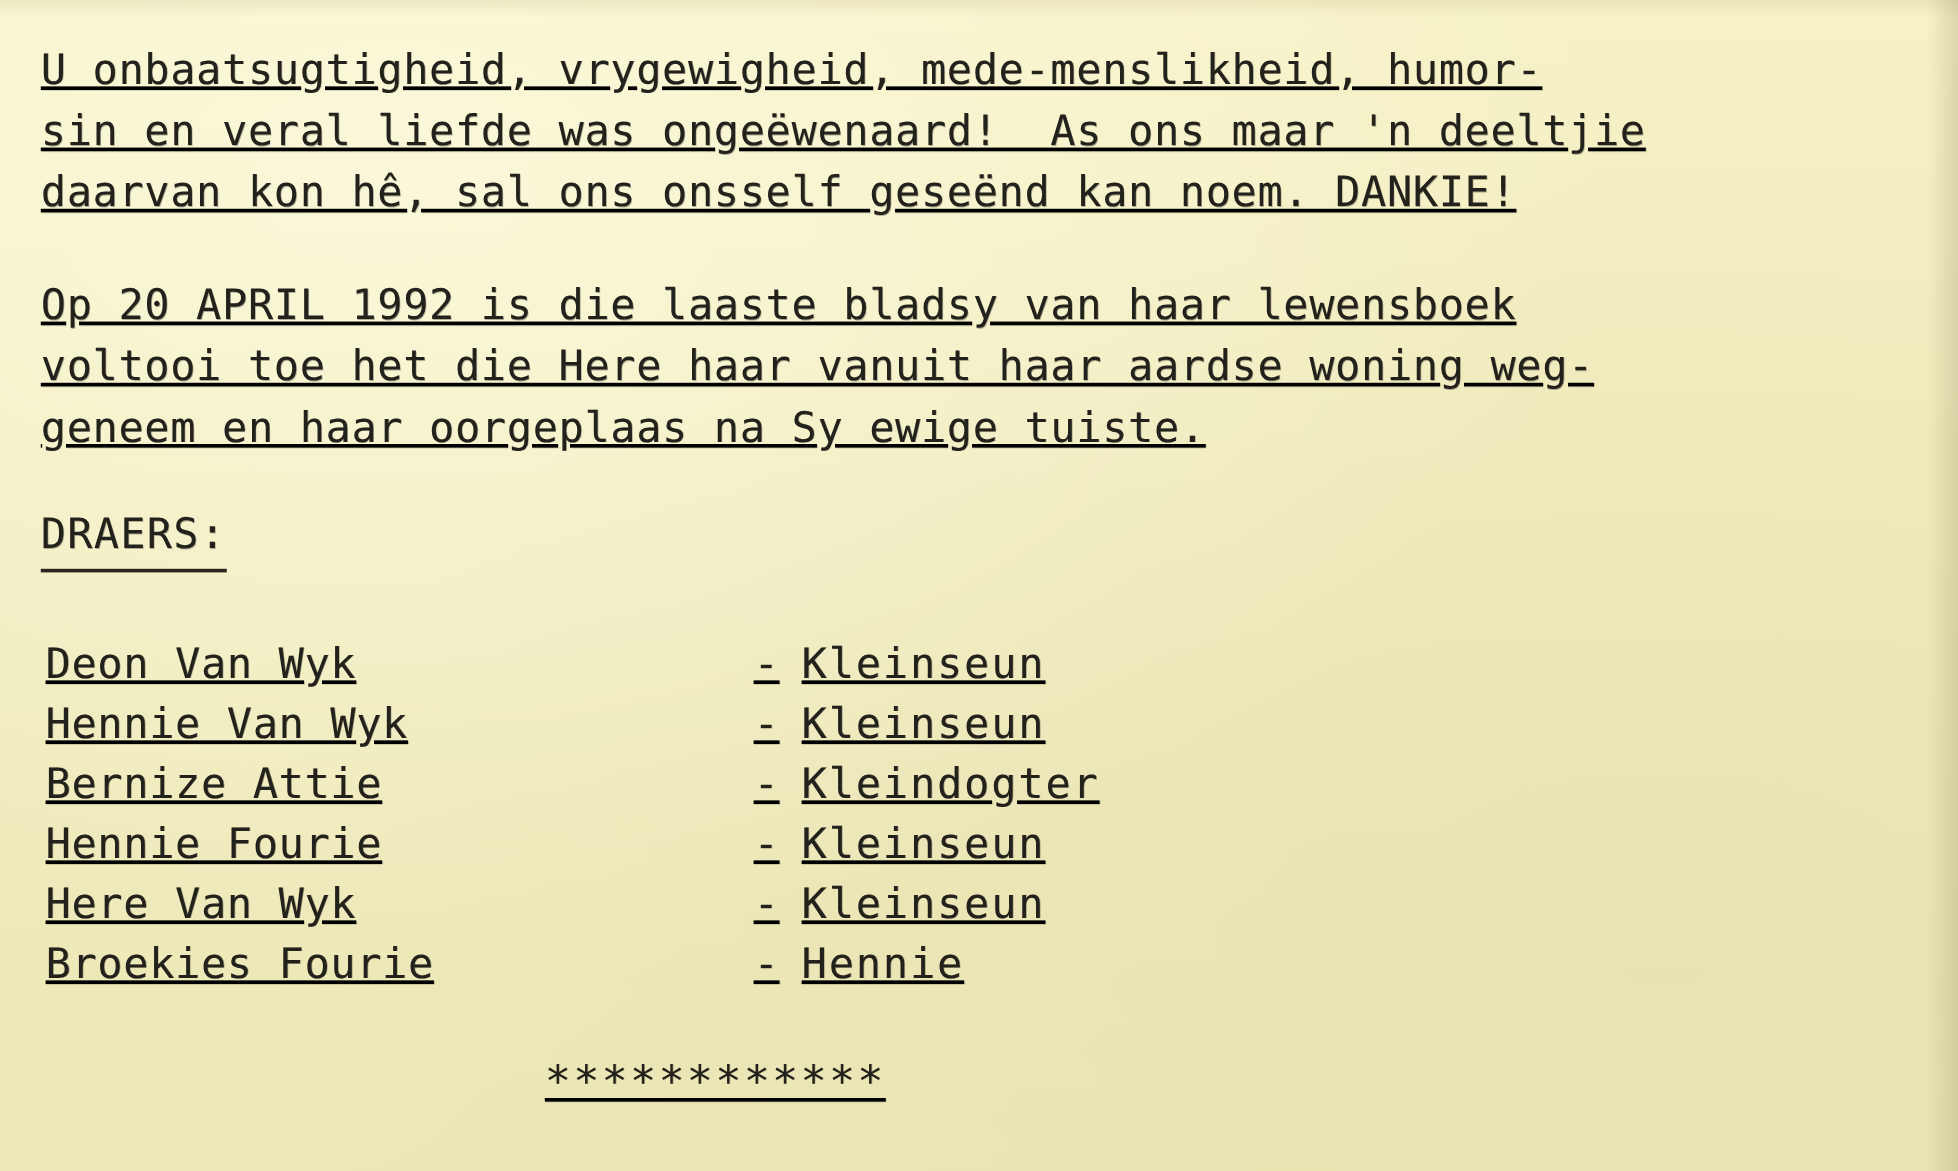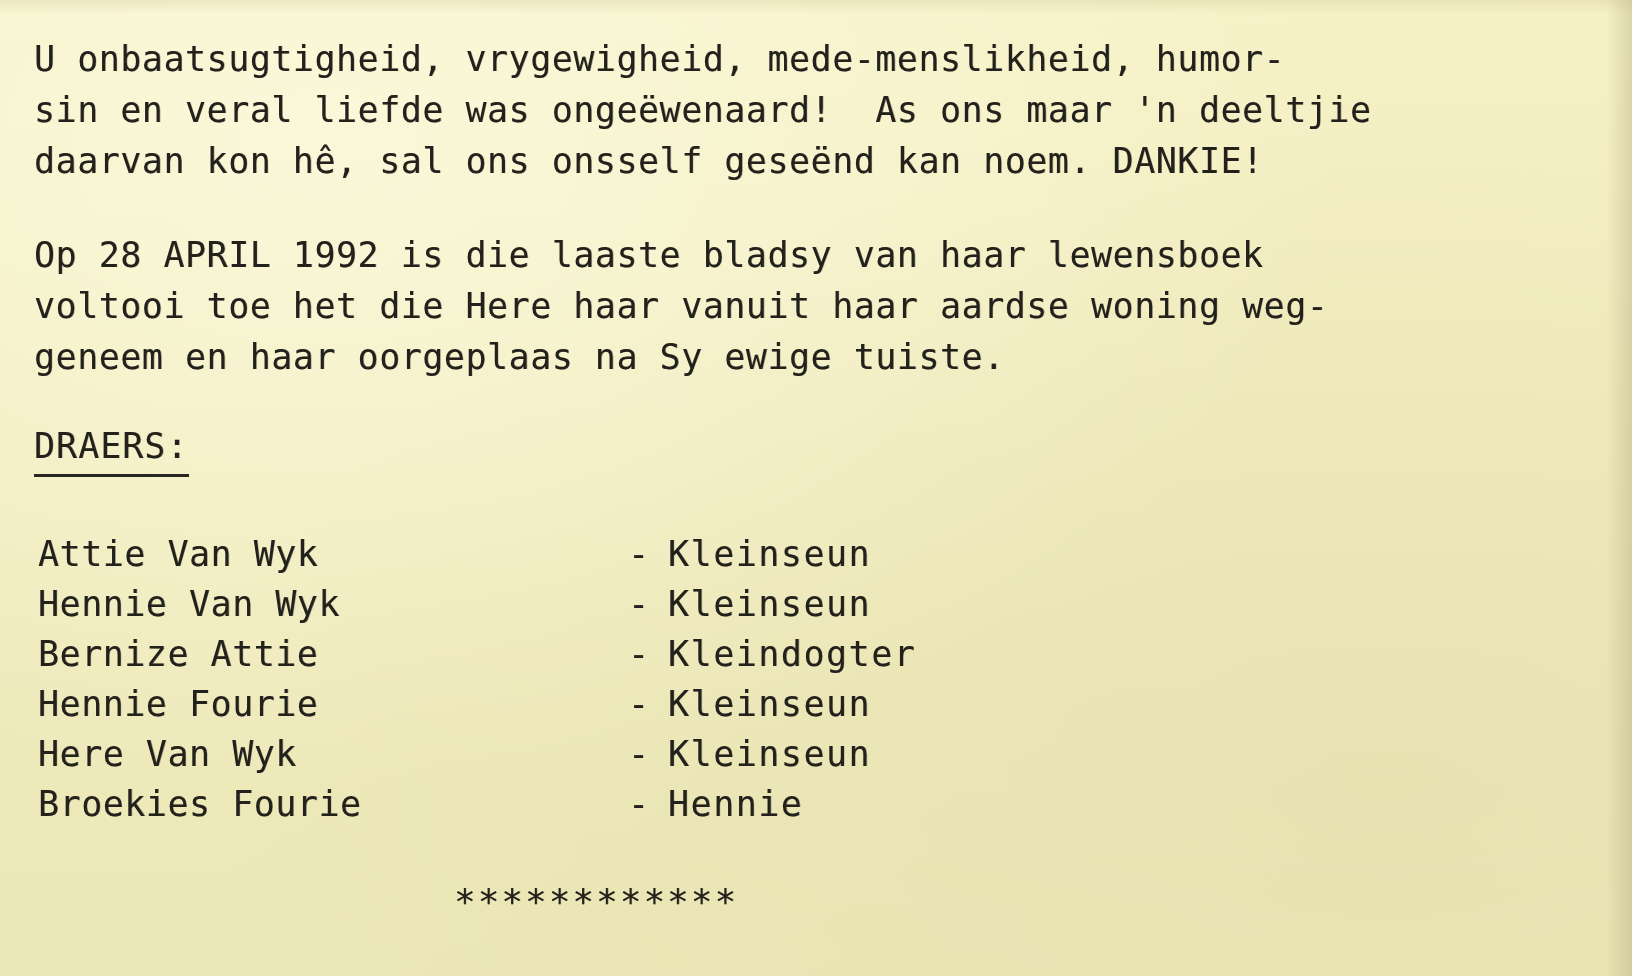--- a/index.html
+++ b/index.html
@@ -16,20 +16,21 @@
   .page {
     position: relative;
     width: 1632px;
     height: 976px;
     background:
       radial-gradient(ellipse at 20% 15%, rgba(255,255,235,0.55) 0%, rgba(255,255,235,0) 55%),
       radial-gradient(ellipse at 85% 80%, rgba(226,219,170,0.45) 0%, rgba(226,219,170,0) 60%),
       linear-gradient(180deg, #f6f1c6 0%, #f1ecbe 45%, #ece7b6 100%);
     box-sizing: border-box;
     padding: 34px 40px 0 34px;
+    text-decoration: underline;
   }
   
   .page::after {
     content: "";
     position: absolute;
     top: 0; right: 0; bottom: 0;
     width: 26px;
     background: linear-gradient(90deg, rgba(190,182,140,0) 0%, rgba(168,160,118,0.35) 100%);
     pointer-events: none;
   }
@@ -107,32 +108,32 @@
 <body>
 
 <div class="page">
 
   <div class="typed">
 
     <p class="para first">U onbaatsugtigheid, vrygewigheid, mede-menslikheid, humor-
 sin en veral liefde was ongeëwenaard!  As ons maar 'n deeltjie
 daarvan kon hê, sal ons onsself geseënd kan noem. DANKIE!</p>
 
-    <p class="para">Op 28 APRIL 1992 is die laaste bladsy van haar lewensboek
+    <p class="para">Op 20 APRIL 1992 is die laaste bladsy van haar lewensboek
 voltooi toe het die Here haar vanuit haar aardse woning weg-
 geneem en haar oorgeplaas na Sy ewige tuiste.</p>
 
     <div class="heading-wrap">
       <span class="heading">DRAERS:</span>
     </div>
 
     <div class="bearers">
 
       <div class="bearer-row">
-        <span class="bearer-name">Attie Van Wyk</span>
+        <span class="bearer-name">Deon Van Wyk</span>
         <span class="bearer-dash">-</span>
         <span class="bearer-rel">Kleinseun</span>
       </div>
 
       <div class="bearer-row">
         <span class="bearer-name">Hennie Van Wyk</span>
         <span class="bearer-dash">-</span>
         <span class="bearer-rel">Kleinseun</span>
       </div>
 

